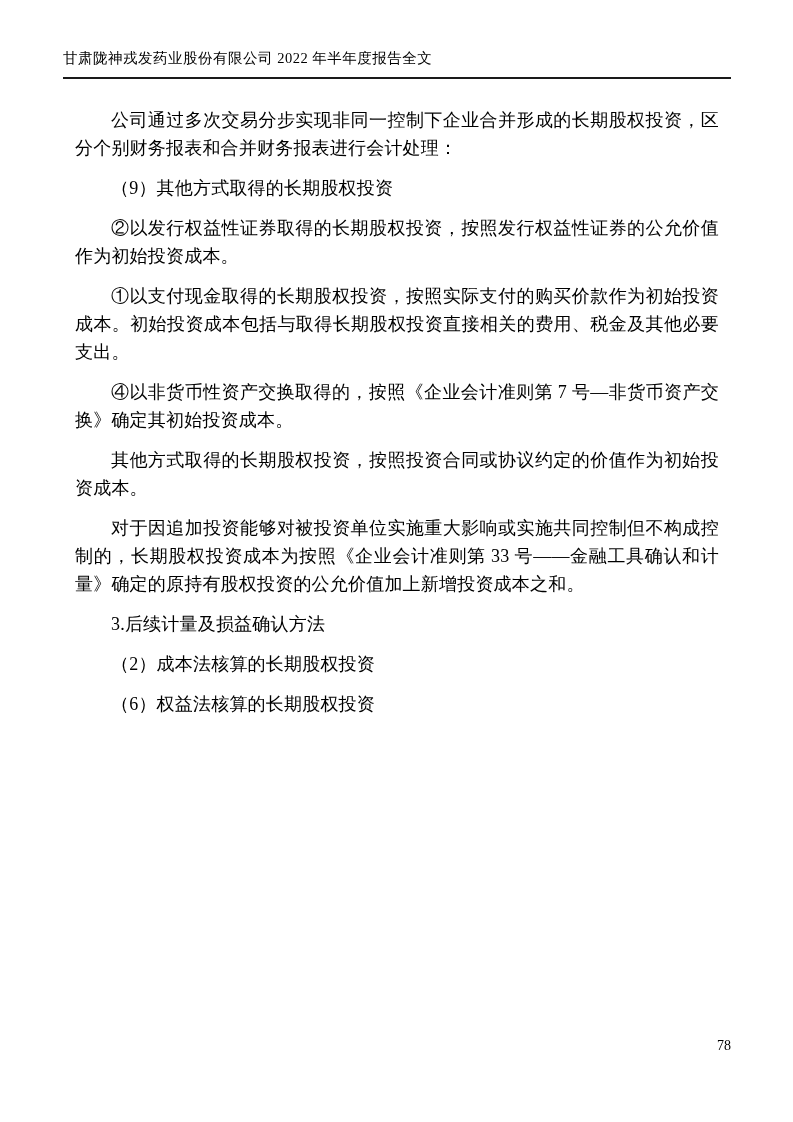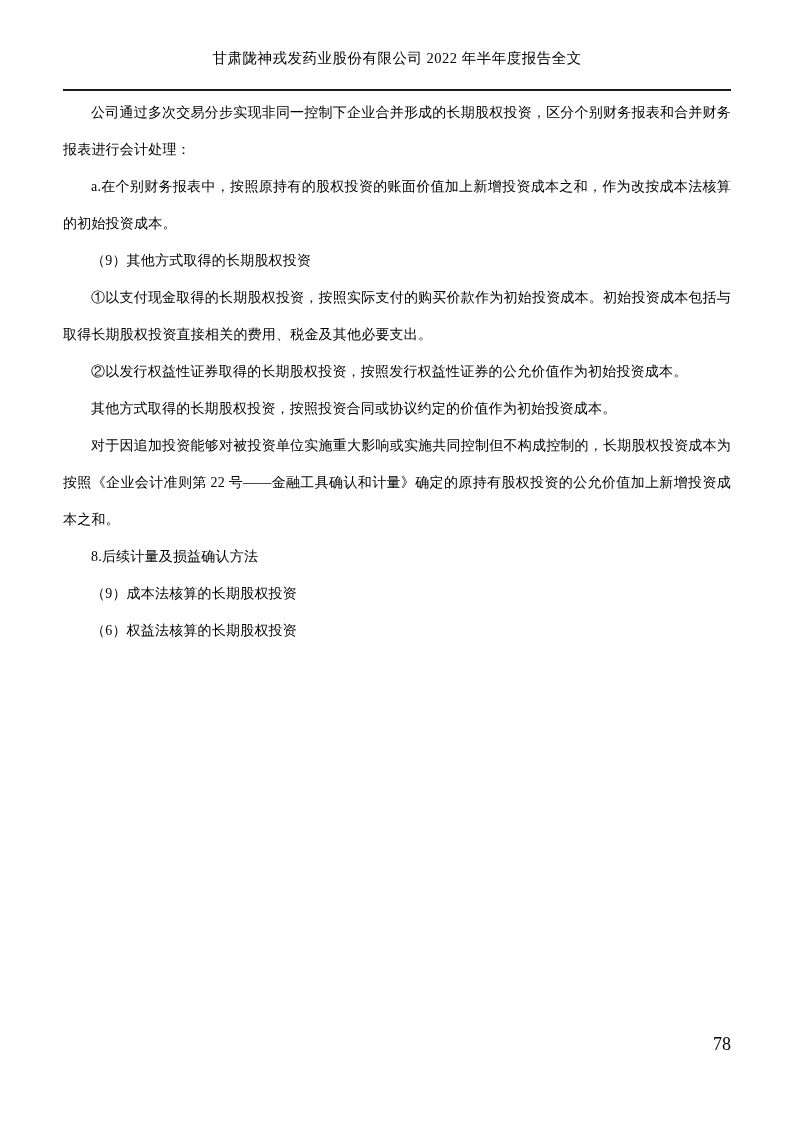--- a/index.html
+++ b/index.html
@@ -19,74 +19,74 @@
   }
   .header {
     position: absolute;
     top: 48px;
     left: 63px;
     right: 62px;
   }
   .header-title {
     font-size: 14.5px;
     line-height: 20px;
-    text-align: center;
+    text-align: left;
     letter-spacing: 0.5px;
-    padding-bottom: 21px;
+    padding-bottom: 9px;
   }
   .header-rule {
     border: none;
     border-top: 2.2px solid #1a1a1a;
     margin: 0;
     height: 0;
   }
   .body-text {
     position: absolute;
     top: 94px;
     left: 63px;
     right: 62px;
   }
   .body-text p {
-    margin: 0;
-    font-size: 14px;
-    line-height: 37px;
+    margin: 12px;
+    font-size: 18px;
+    line-height: 28px;
     text-align: justify;
     text-indent: 2em;
     letter-spacing: 0.2px;
   }
   .footer {
     position: absolute;
     top: 1036px;
     right: 62px;
   }
   .page-number {
-    font-size: 18px;
+    font-size: 14px;
     line-height: 16px;
   }
 </style>
 </head>
 <body>
 
 <div class="page">
 
   <div class="header">
     <div class="header-title">甘肃陇神戎发药业股份有限公司 2022 年半年度报告全文</div>
     <hr class="header-rule">
   </div>
 
   <div class="body-text">
     <p>公司通过多次交易分步实现非同一控制下企业合并形成的长期股权投资，区分个别财务报表和合并财务报表进行会计处理：</p>
-    <p>a.在个别财务报表中，按照原持有的股权投资的账面价值加上新增投资成本之和，作为改按成本法核算的初始投资成本。</p>
     <p>（9）其他方式取得的长期股权投资</p>
+    <p>②以发行权益性证券取得的长期股权投资，按照发行权益性证券的公允价值作为初始投资成本。</p>
     <p>①以支付现金取得的长期股权投资，按照实际支付的购买价款作为初始投资成本。初始投资成本包括与取得长期股权投资直接相关的费用、税金及其他必要支出。</p>
-    <p>②以发行权益性证券取得的长期股权投资，按照发行权益性证券的公允价值作为初始投资成本。</p>
+    <p>④以非货币性资产交换取得的，按照《企业会计准则第 7 号—非货币资产交换》确定其初始投资成本。</p>
     <p>其他方式取得的长期股权投资，按照投资合同或协议约定的价值作为初始投资成本。</p>
-    <p>对于因追加投资能够对被投资单位实施重大影响或实施共同控制但不构成控制的，长期股权投资成本为按照《企业会计准则第 22 号——金融工具确认和计量》确定的原持有股权投资的公允价值加上新增投资成本之和。</p>
-    <p>8.后续计量及损益确认方法</p>
-    <p>（9）成本法核算的长期股权投资</p>
+    <p>对于因追加投资能够对被投资单位实施重大影响或实施共同控制但不构成控制的，长期股权投资成本为按照《企业会计准则第 33 号——金融工具确认和计量》确定的原持有股权投资的公允价值加上新增投资成本之和。</p>
+    <p>3.后续计量及损益确认方法</p>
+    <p>（2）成本法核算的长期股权投资</p>
     <p>（6）权益法核算的长期股权投资</p>
   </div>
 
   <div class="footer">
     <span class="page-number">78</span>
   </div>
 
 </div>
 
 </body></html>

